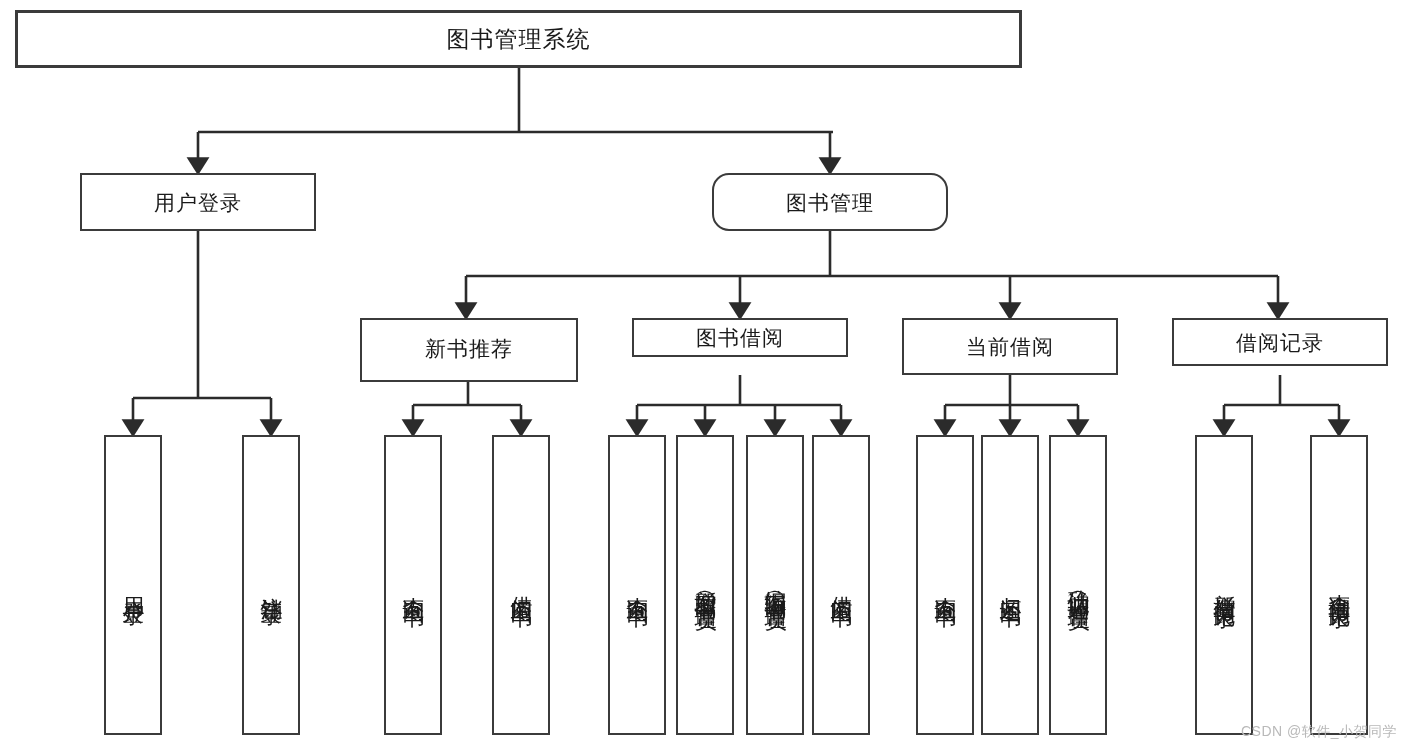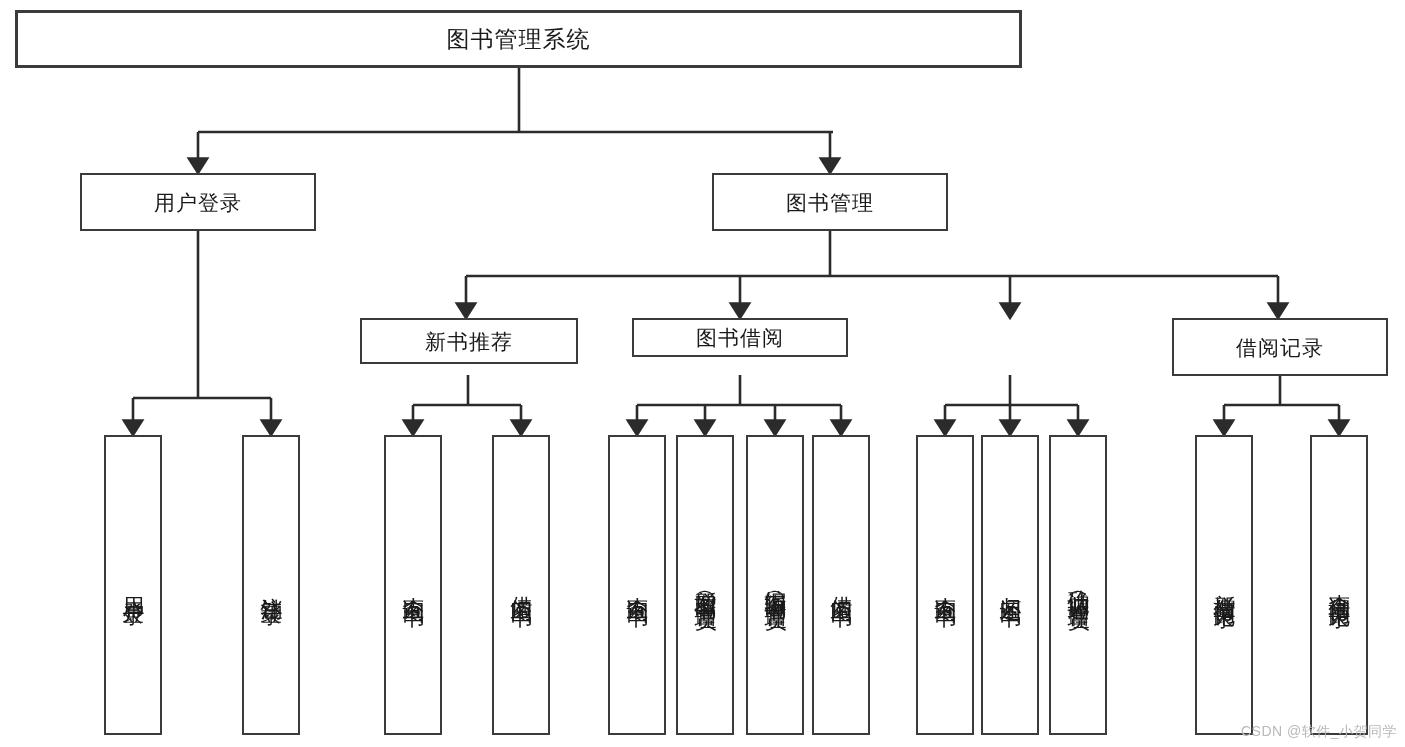--- a/index.html
+++ b/index.html
@@ -77,31 +77,34 @@
     </g>
   </svg>
 
   <div class="node horiz lvl-root" style="left:15px;top:10px;width:1007px;height:58px;">
     <span class="lbl">图书管理系统</span>
   </div>
 
   <div class="node horiz" style="left:80px;top:173px;width:236px;height:58px;">
     <span class="lbl">用户登录</span>
   </div>
-  <div class="node horiz" style="left:712px;top:173px;width:236px;height:58px;">
+  <div class="node horiz" style="left:712px;top:173px;width:236px;height:58px;border-radius:17px;">
     <span class="lbl">图书管理</span>
   </div>
 
-  <div class="node horiz" style="left:360px;top:318px;width:218px;height:46px;">
+  <div class="node horiz" style="left:360px;top:318px;width:218px;height:64px;font-family:Liberation Mono, monospace;">
     <span class="lbl">新书推荐</span>
   </div>
   <div class="node horiz" style="left:632px;top:318px;width:216px;height:39px;">
     <span class="lbl">图书借阅</span>
   </div>
-  <div class="node horiz" style="left:1172px;top:318px;width:216px;height:58px;">
+  <div class="node horiz" style="left:902px;top:318px;width:216px;height:57px;">
+    <span class="lbl">当前借阅</span>
+  </div>
+  <div class="node horiz" style="left:1172px;top:318px;width:216px;height:48px;">
     <span class="lbl">借阅记录</span>
   </div>
 
   <div class="node vert" style="left:104px;top:435px;width:58px;height:300px;">
     <span class="lbl">用户登录</span>
   </div>
   <div class="node vert" style="left:242px;top:435px;width:58px;height:300px;">
     <span class="lbl">注销登录</span>
   </div>
 

